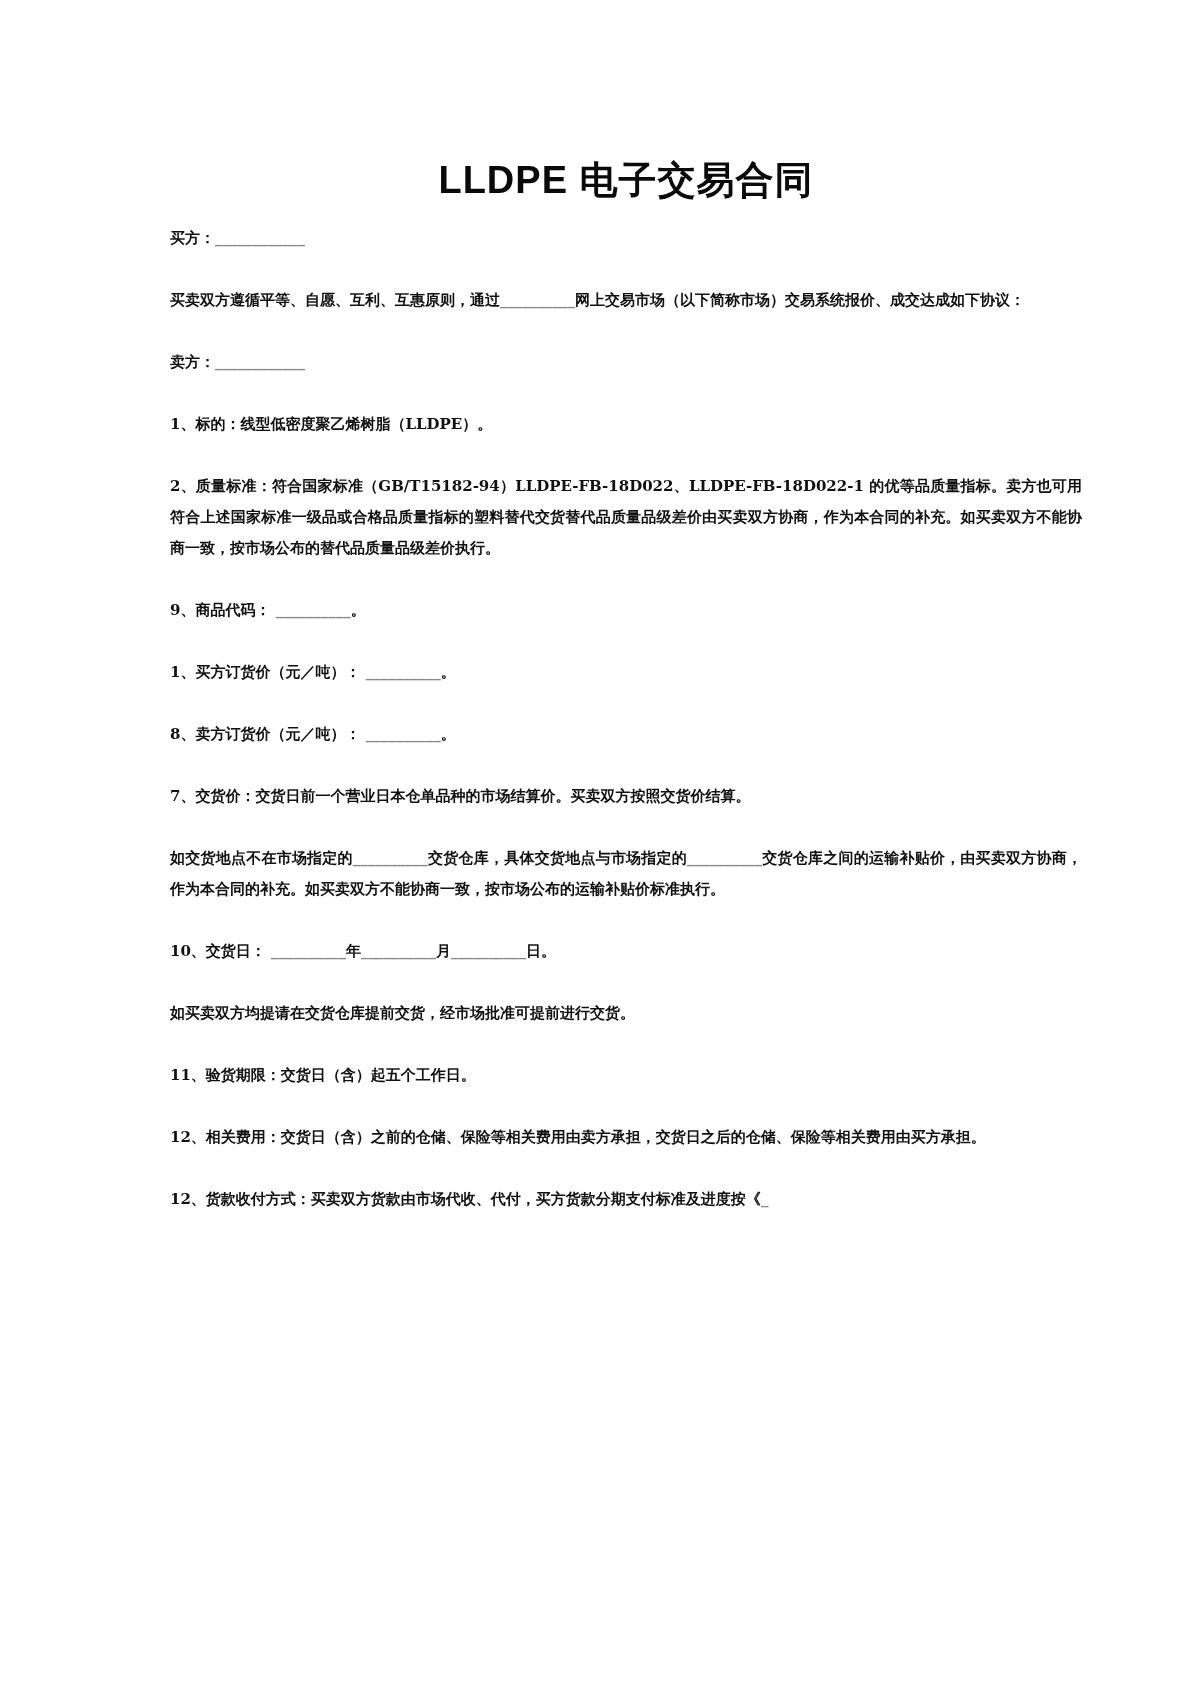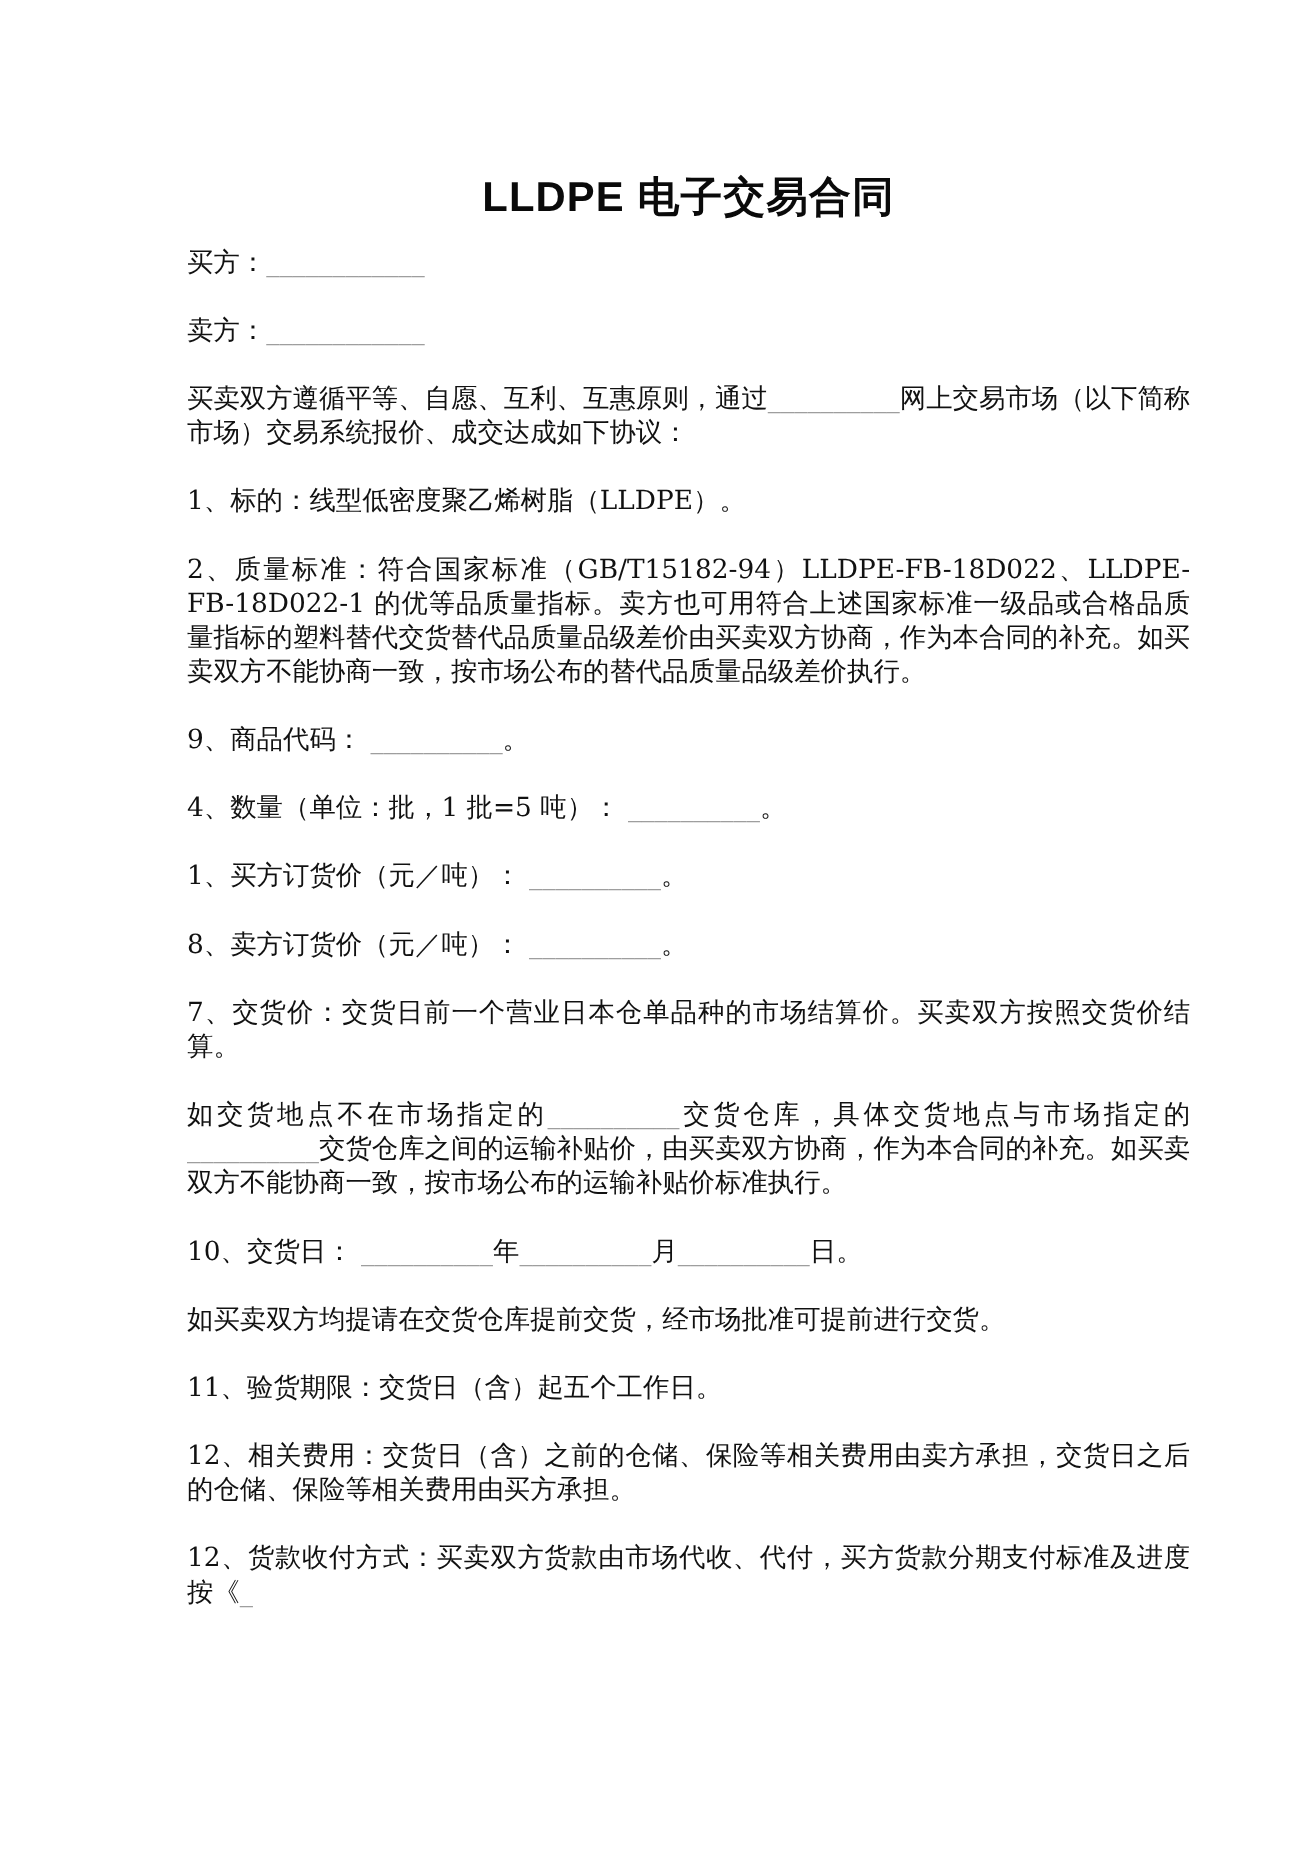--- a/index.html
+++ b/index.html
@@ -22,45 +22,45 @@
     font-family: "Liberation Sans", "DejaVu Sans", sans-serif;
     font-size: 38px;
     font-weight: 700;
     line-height: 48px;
     text-align: center;
     margin: 0 0 19px 0;
     letter-spacing: 1px;
     color: #0a0a0a;
   }
   .para {
-    font-size: 24px;
+    font-size: 15px;
     line-height: 31px;
     margin: 0 0 31px 0;
     text-align: justify;
     word-break: normal;
+    font-weight: bold;
   }
   .blank {
     color: #8a8a8a;
     letter-spacing: 0;
     white-space: nowrap;
   }
 </style>
 </head>
 <body>
 
 <div class="page">
   <h1 class="title">LLDPE 电子交易合同</h1>
   <div>
       <p class="para"><span>买方：</span><span class="blank">____________</span></p>
+      <p class="para"><span>买卖双方遵循平等、自愿、互利、互惠原则，通过</span><span class="blank">__________</span><span>网上交易市场（以下简称市场）交易系统报价、成交达成如下协议：</span></p>
       <p class="para"><span>卖方：</span><span class="blank">____________</span></p>
-      <p class="para"><span>买卖双方遵循平等、自愿、互利、互惠原则，通过</span><span class="blank">__________</span><span>网上交易市场（以下简称市场）交易系统报价、成交达成如下协议：</span></p>
       <p class="para"><span>1、标的：线型低密度聚乙烯树脂（LLDPE）。</span></p>
       <p class="para"><span>2、质量标准：符合国家标准（GB/T15182-94）LLDPE-FB-18D022、LLDPE-FB-18D022-1 的优等品质量指标。卖方也可用符合上述国家标准一级品或合格品质量指标的塑料替代交货替代品质量品级差价由买卖双方协商，作为本合同的补充。如买卖双方不能协商一致，按市场公布的替代品质量品级差价执行。</span></p>
       <p class="para"><span>9、商品代码： </span><span class="blank">__________</span><span>。</span></p>
-      <p class="para"><span>4、数量（单位：批，1 批=5 吨）： </span><span class="blank">__________</span><span>。</span></p>
       <p class="para"><span>1、买方订货价（元／吨）： </span><span class="blank">__________</span><span>。</span></p>
       <p class="para"><span>8、卖方订货价（元／吨）： </span><span class="blank">__________</span><span>。</span></p>
       <p class="para"><span>7、交货价：交货日前一个营业日本仓单品种的市场结算价。买卖双方按照交货价结算。</span></p>
       <p class="para"><span>如交货地点不在市场指定的</span><span class="blank">__________</span><span>交货仓库，具体交货地点与市场指定的</span><span class="blank">__________</span><span>交货仓库之间的运输补贴价，由买卖双方协商，作为本合同的补充。如买卖双方不能协商一致，按市场公布的运输补贴价标准执行。</span></p>
       <p class="para"><span>10、交货日： </span><span class="blank">__________</span><span>年</span><span class="blank">__________</span><span>月</span><span class="blank">__________</span><span>日。</span></p>
       <p class="para"><span>如买卖双方均提请在交货仓库提前交货，经市场批准可提前进行交货。</span></p>
       <p class="para"><span>11、验货期限：交货日（含）起五个工作日。</span></p>
       <p class="para"><span>12、相关费用：交货日（含）之前的仓储、保险等相关费用由卖方承担，交货日之后的仓储、保险等相关费用由买方承担。</span></p>
       <p class="para"><span>12、货款收付方式：买卖双方货款由市场代收、代付，买方货款分期支付标准及进度按《</span><span class="blank">_</span></p>
     </div>

